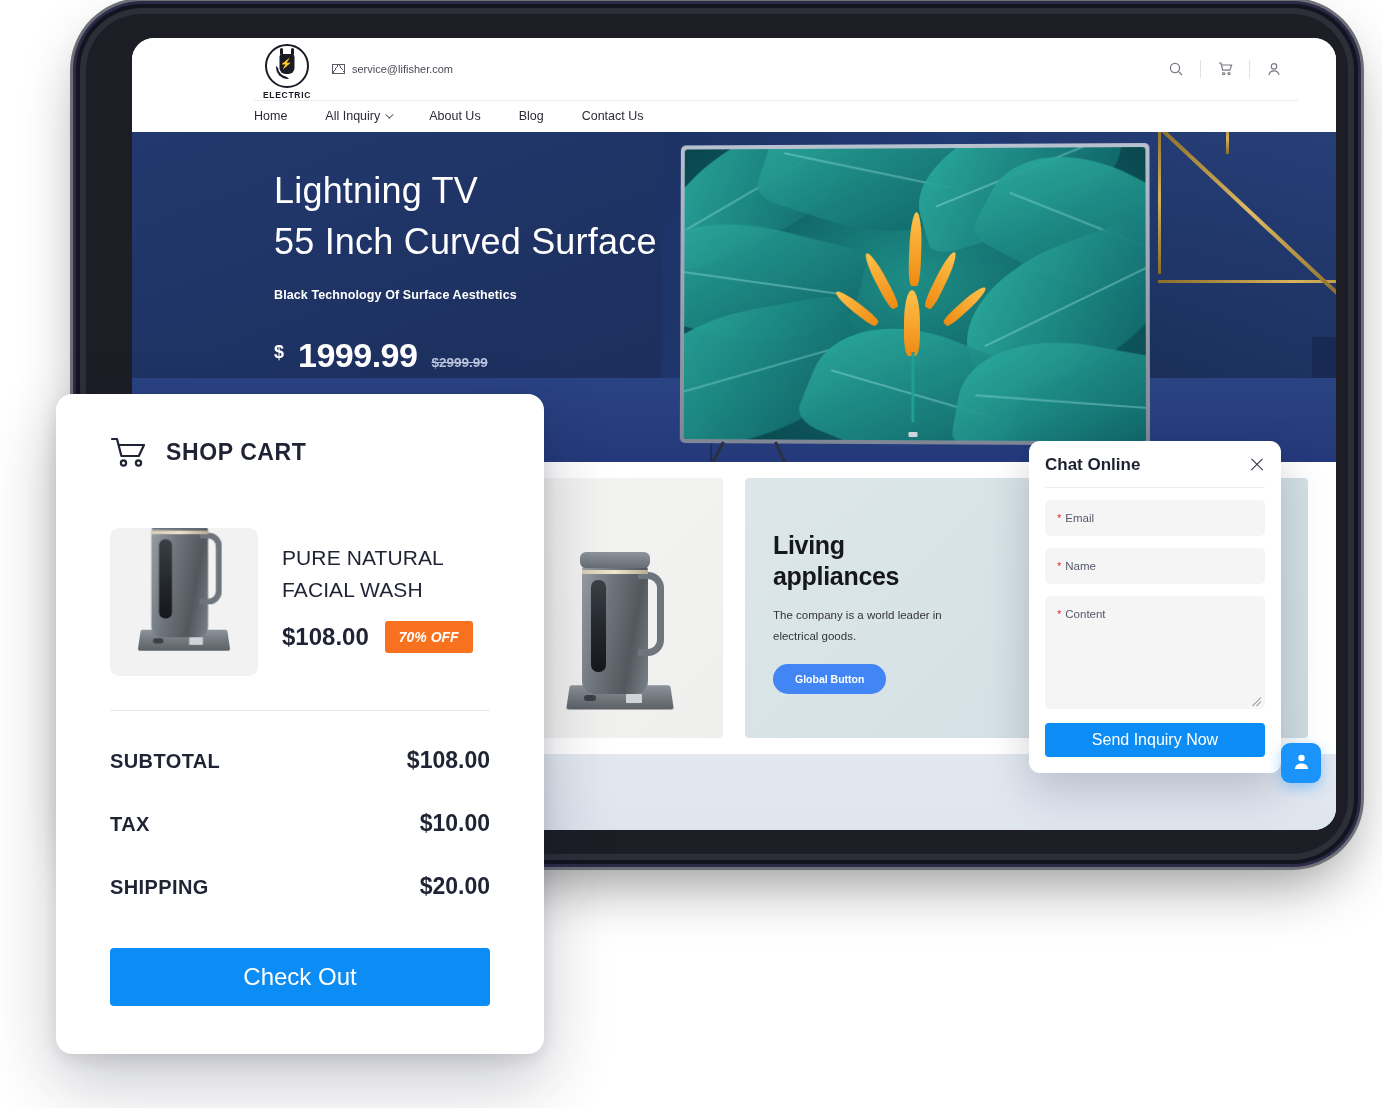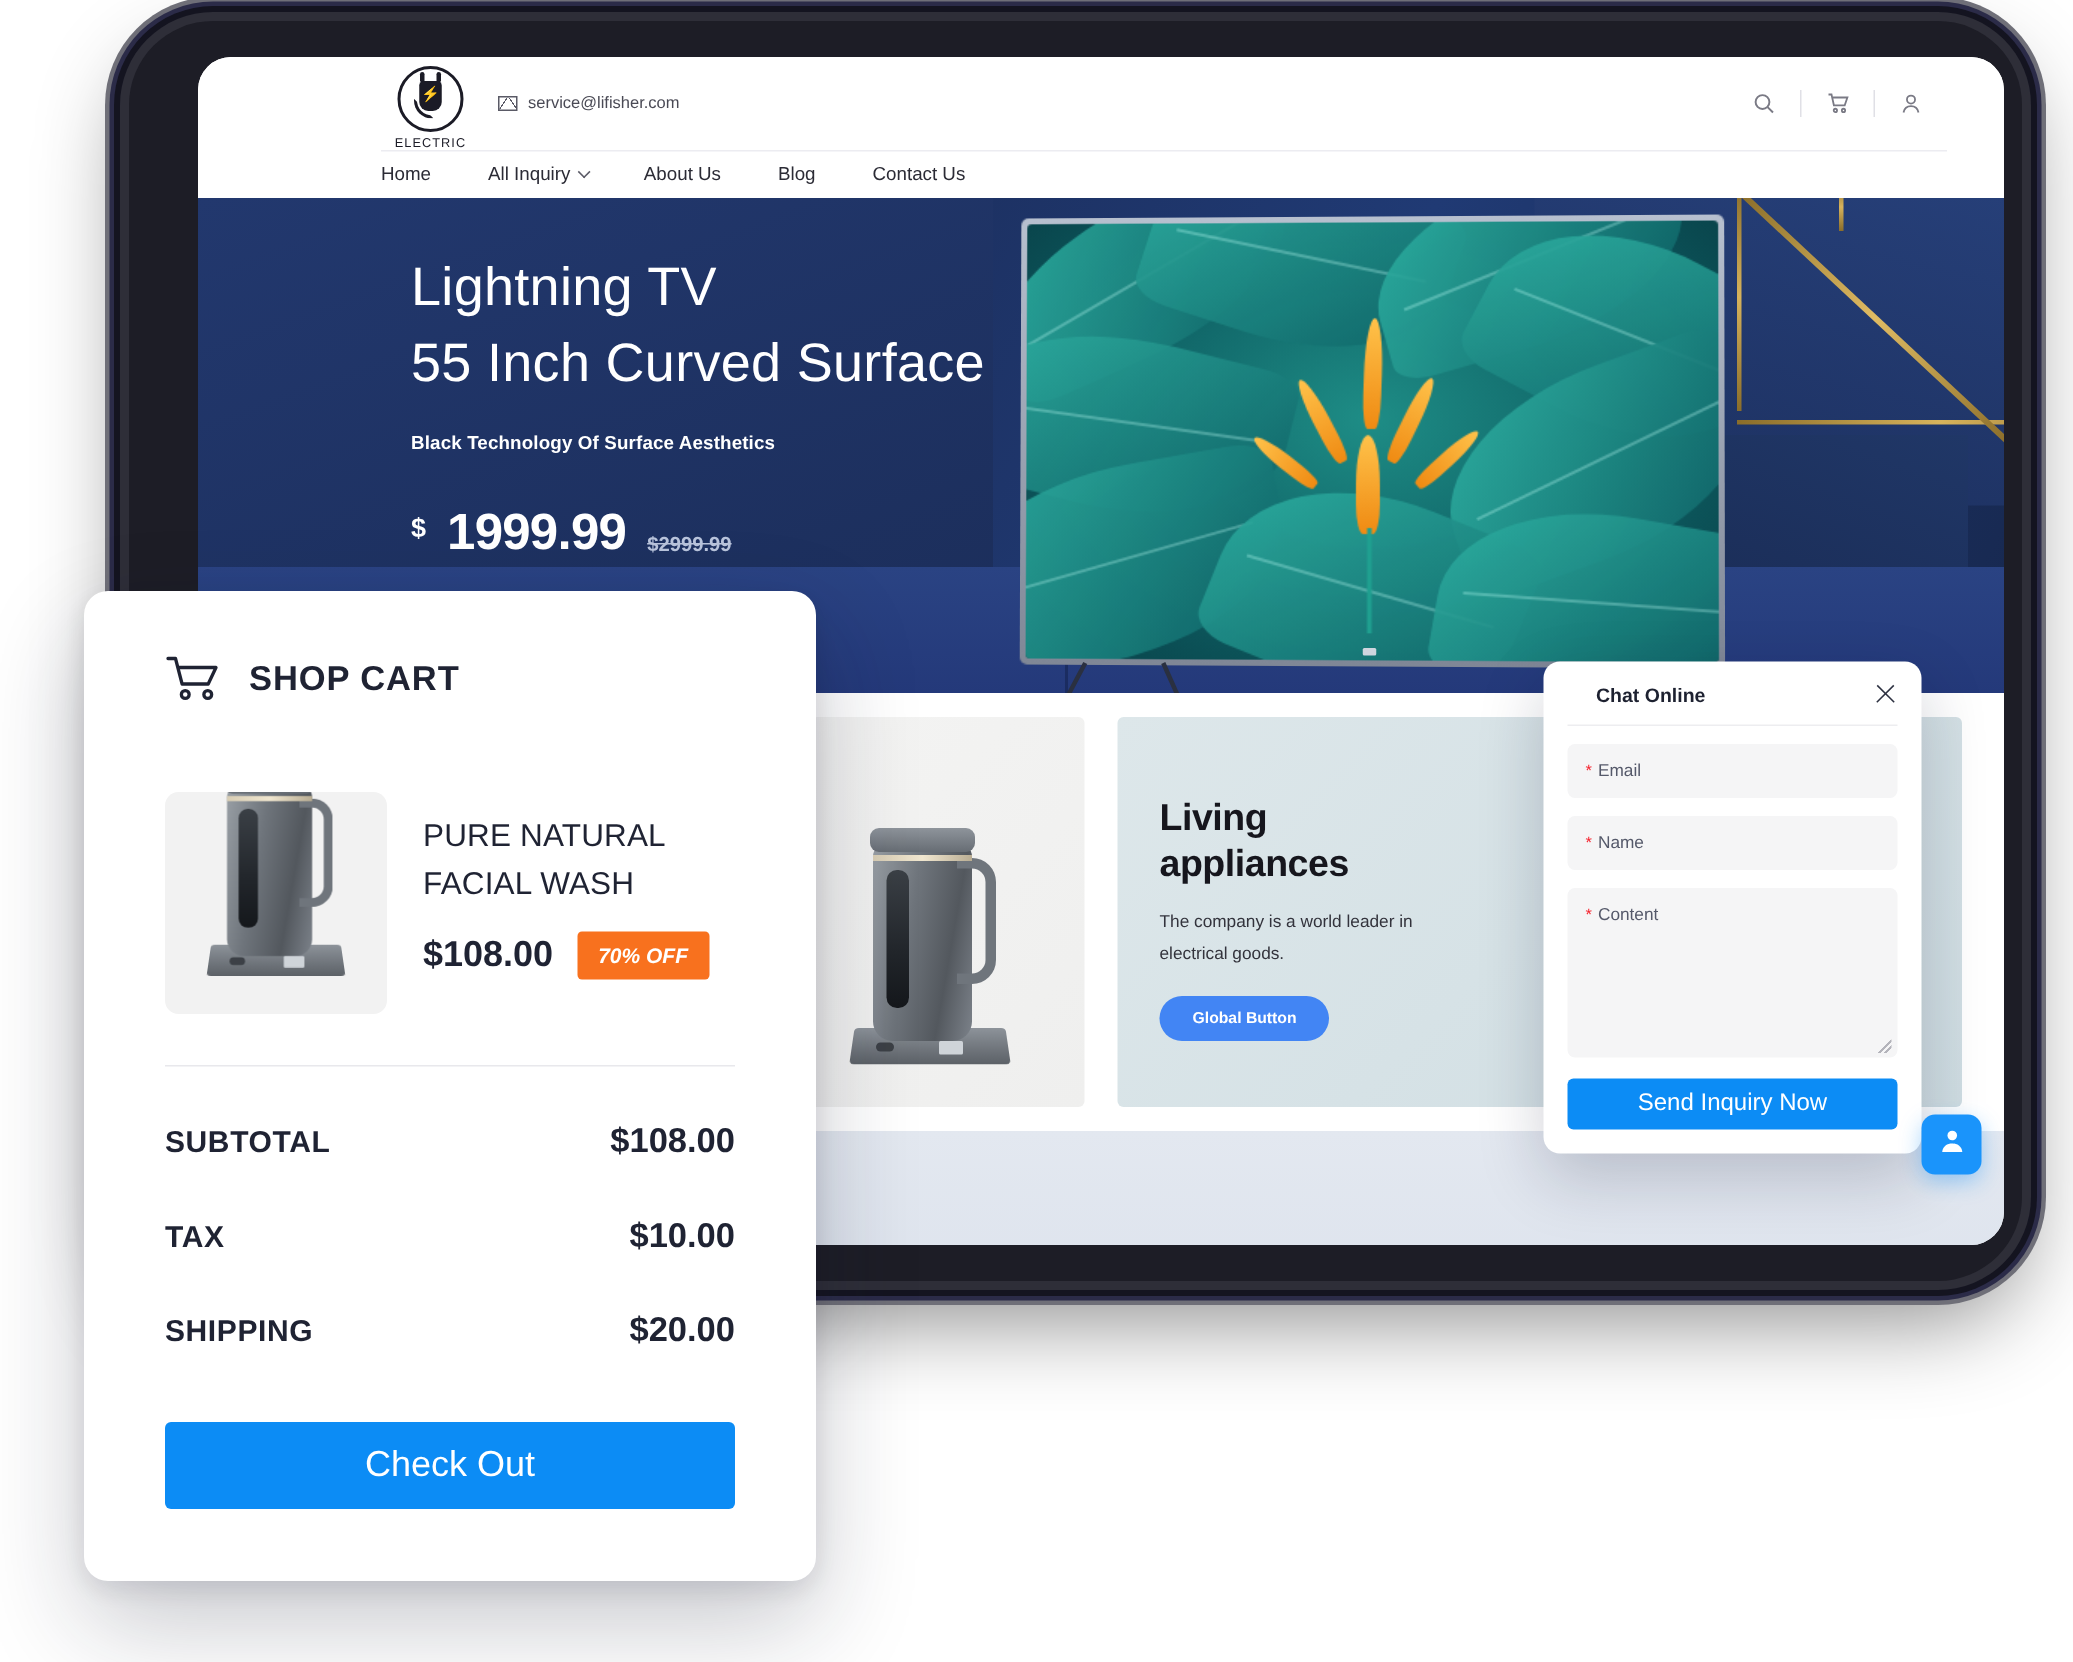--- a/index.html
+++ b/index.html
@@ -55,21 +55,21 @@
   }
   .plug-pin { position: absolute; top: 2px; width: 3px; height: 7px; background: #1b1b26; border-radius: 2px; }
   .plug-pin.l { left: 13px; } .plug-pin.r { right: 13px; }
   .plug-cord {
     position: absolute; left: 9px; bottom: 7px;
     width: 13px; height: 13px;
     border: 2px solid #1b1b26; border-top-color: transparent; border-right-color: transparent;
     border-radius: 0 0 0 12px;
   }
   .plug-bolt { position: absolute; left: 50%; top: 13px; transform: translateX(-50%); color: #ffffff; font-size: 10px; line-height: 1; }
-  .brand-name { font-size: 8.5px; font-weight: 400; letter-spacing: .7px; color: #1b1b26; margin-top: 2px; }
+  .brand-name { font-size: 8.5px; font-weight: 700; letter-spacing: .7px; color: #1b1b26; margin-top: 2px; }
 
   .hdr-email { display: flex; align-items: center; gap: 7px; margin-left: 78px; color: #4a4a55; font-size: 11px; }
   .mail-ico { width: 13px; height: 9.5px; border: 1px solid #5a5a66; position: relative; }
   .mail-ico::after {
     content: ""; position: absolute; left: 0; top: 0; width: 100%; height: 100%;
     background: linear-gradient(to bottom right, transparent 44%, #5a5a66 44%, #5a5a66 52%, transparent 52%),
                 linear-gradient(to bottom left, transparent 44%, #5a5a66 44%, #5a5a66 52%, transparent 52%);
     background-size: 50% 100%; background-position: left top, right top; background-repeat: no-repeat;
   }
   .hdr-tools { margin-left: auto; display: flex; align-items: center; gap: 0; }
@@ -199,21 +199,21 @@
   .checkout-btn { margin-top: 48px; width: 100%; height: 58px; border: none; border-radius: 4px;
     background: #0c8cf5; color: #fff; font-size: 24px; cursor: pointer; font-family: inherit; }
 
   
   .chat-panel {
     position: absolute; left: 1029px; top: 441px; width: 252px;
     background: #fff; border-radius: 11px; padding: 14px 16px 16px 16px;
     box-shadow: 0 16px 44px rgba(15,22,50,.20); z-index: 40;
   }
   .chat-head { display: flex; align-items: center; justify-content: space-between; padding-bottom: 12px; border-bottom: 1px solid #ededf0; }
-  .chat-title { font-size: 13px; font-weight: 700; color: #1d2130; margin-left: 19px; }
+  .chat-title { font-size: 17px; font-weight: 700; color: #1d2130; }
   .chat-close { width: 16px; height: 16px; position: relative; cursor: pointer; }
   .chat-close::before, .chat-close::after { content: ""; position: absolute; left: 0; top: 7px; width: 16px; height: 1.4px; background: #2c3040; }
   .chat-close::before { transform: rotate(45deg); } .chat-close::after { transform: rotate(-45deg); }
   .chat-field { margin-top: 12px; background: #f5f5f6; border-radius: 5px; padding: 12px 12px; font-size: 11.5px; color: #55596a; position: relative; cursor: text; }
   .chat-field.ta { height: 113px; }
   .req { color: #f5222d; font-size: 11px; margin-right: 4px; }
   .resize-grip { position: absolute; right: 4px; bottom: 3px; width: 9px; height: 9px;
     background: linear-gradient(135deg, transparent 48%, #b4b4bb 48%, #b4b4bb 58%, transparent 58%),
                 linear-gradient(135deg, transparent 70%, #b4b4bb 70%, #b4b4bb 80%, transparent 80%); }
   .chat-send { margin-top: 14px; width: 100%; height: 34px; border: none; border-radius: 4px;

